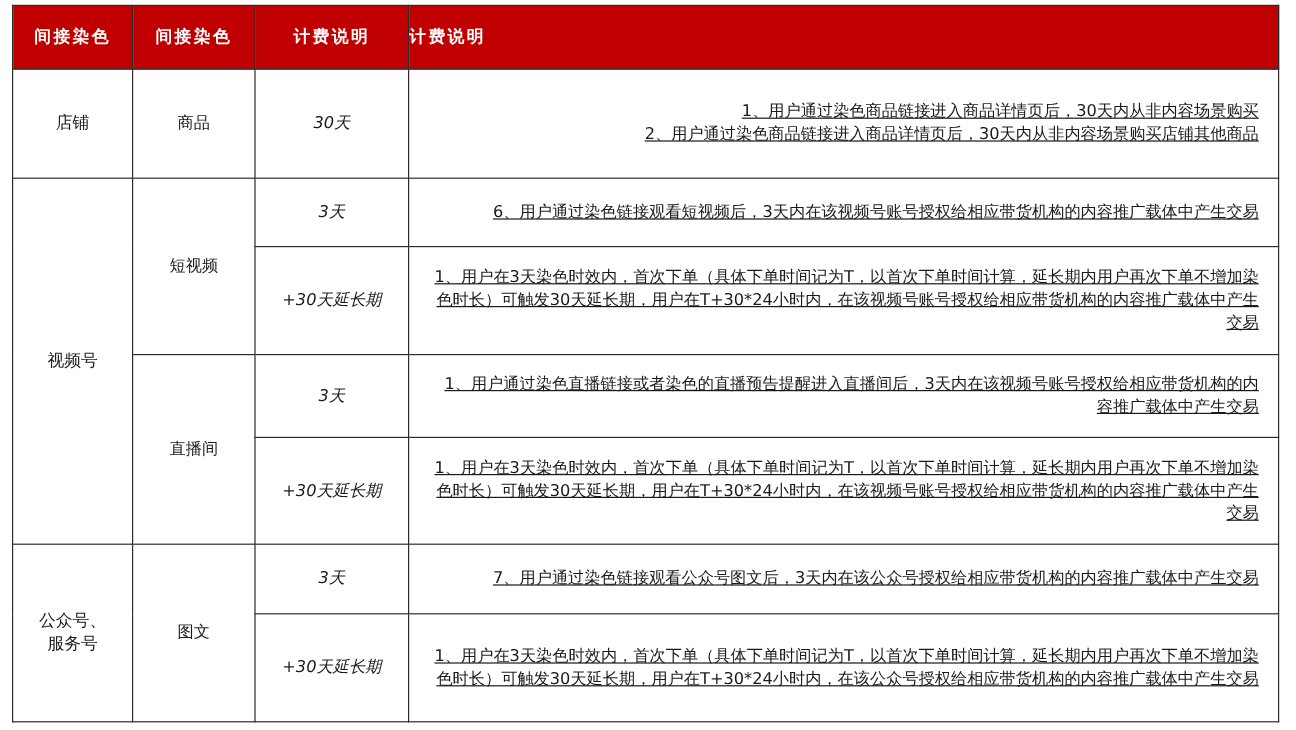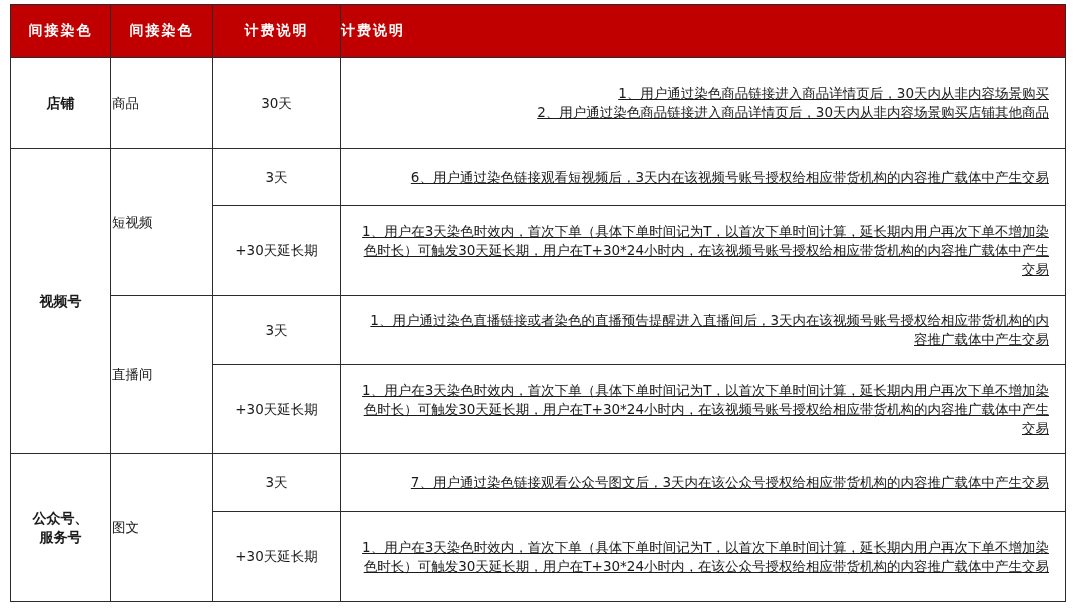--- a/index.html
+++ b/index.html
@@ -6,23 +6,23 @@
   body { width:1080px; height:608px; position:relative; overflow:hidden;
          font-family:"DejaVu Sans","Liberation Sans",sans-serif; color:#1a1a1a; }
   table.billing { position:absolute; left:10px; top:4px; width:1055px;
          border-collapse:collapse; table-layout:fixed; }
   table.billing th, table.billing td { border:1.5px solid #2b2b2b; }
   table.billing th { background:#c00000; color:#ffffff; font-weight:bold; font-size:14px;
          letter-spacing:2px; height:52px; padding:0; }
   th.c { text-align:center;font-family:Liberation Serif, serif; }
   th.l { text-align:left; padding-left:16px;margin-left:37px; }
   td { font-size:13.5px; line-height:19px; }
-  td.cat { text-align:center; font-weight:bold; font-size:14px; }
-  td.sub { text-align:left; }
-  td.dur { text-align:center; }
+  td.cat { text-align:center; font-weight:normal; font-size:14px; }
+  td.sub { text-align:center; }
+  td.dur { text-align:center;font-style:italic; }
   td.desc { text-align:right; padding:0 16px 0 16px; vertical-align:middle;text-decoration:underline; }
   .line { display:block; }
 </style>
 </head>
 <body>
 
 <table class="billing">
   <colgroup>
     <col style="width:100px">
     <col style="width:102px">

